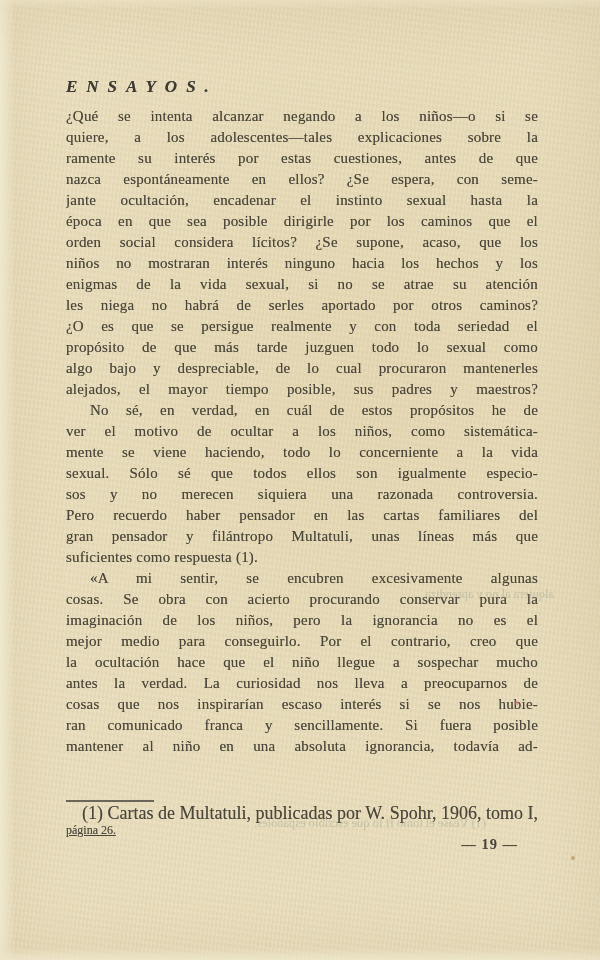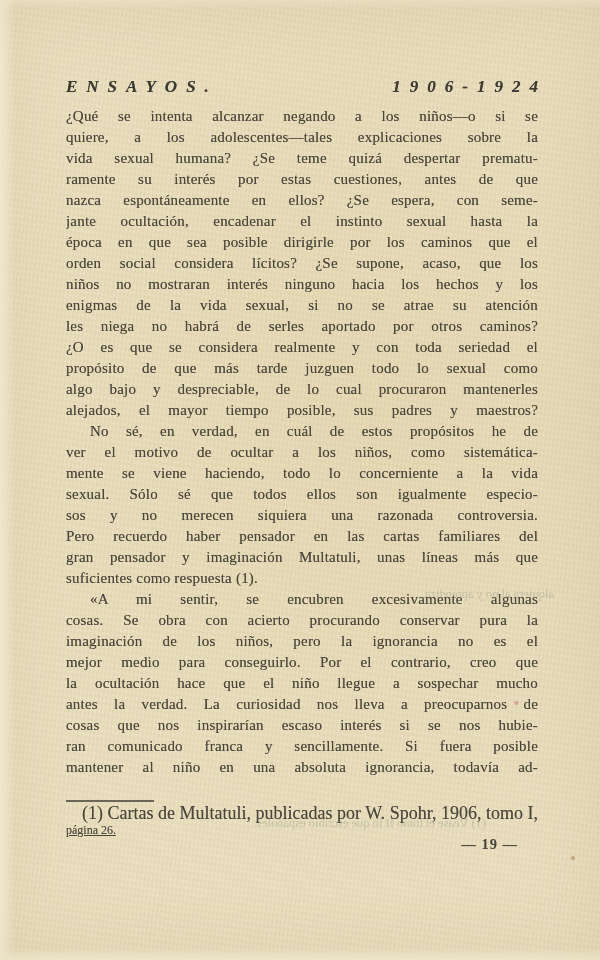--- a/index.html
+++ b/index.html
@@ -76,46 +76,44 @@
   .speck.s1 { left: 514px; top: 701px; width: 5px; height: 4px; background: rgba(205,120,120,0.55); }
   .speck.s2 { left: 571px; top: 856px; width: 4px; height: 4px; background: rgba(160,120,60,0.5); }
 </style>
 </head>
 <body>
 
 <div class="scan">
 
   <div class="header">
     <span>ENSAYOS.</span>
-    <span>1906-1924</span>
   </div>
 
   <div class="bodytext">
       <div class="line">¿Qué se intenta alcanzar negando a los niños—o si se</div>
       <div class="line">quiere, a los adolescentes—tales explicaciones sobre la</div>
-      <div class="line">vida sexual humana? ¿Se teme quizá despertar prematu-</div>
       <div class="line">ramente su interés por estas cuestiones, antes de que</div>
       <div class="line">nazca espontáneamente en ellos? ¿Se espera, con seme-</div>
       <div class="line">jante ocultación, encadenar el instinto sexual hasta la</div>
       <div class="line">época en que sea posible dirigirle por los caminos que el</div>
       <div class="line">orden social considera lícitos? ¿Se supone, acaso, que los</div>
       <div class="line">niños no mostraran interés ninguno hacia los hechos y los</div>
       <div class="line">enigmas de la vida sexual, si no se atrae su atención</div>
       <div class="line">les niega no habrá de serles aportado por otros caminos?</div>
-      <div class="line">¿O es que se considera realmente y con toda seriedad el</div>
+      <div class="line">¿O es que se persigue realmente y con toda seriedad el</div>
       <div class="line">propósito de que más tarde juzguen todo lo sexual como</div>
       <div class="line">algo bajo y despreciable, de lo cual procuraron mantenerles</div>
       <div class="line">alejados, el mayor tiempo posible, sus padres y maestros?</div>
       <div class="line indent">No sé, en verdad, en cuál de estos propósitos he de</div>
       <div class="line">ver el motivo de ocultar a los niños, como sistemática-</div>
       <div class="line">mente se viene haciendo, todo lo concerniente a la vida</div>
       <div class="line">sexual. Sólo sé que todos ellos son igualmente especio-</div>
       <div class="line">sos y no merecen siquiera una razonada controversia.</div>
       <div class="line">Pero recuerdo haber pensador en las cartas familiares del</div>
-      <div class="line">gran pensador y imaginación Multatuli, unas líneas más que</div>
+      <div class="line">gran pensador y filántropo Multatuli, unas líneas más que</div>
       <div class="line flush">suficientes como respuesta (1).</div>
       <div class="line indent">«A mi sentir, se encubren excesivamente algunas</div>
       <div class="line">cosas. Se obra con acierto procurando conservar pura la</div>
       <div class="line">imaginación de los niños, pero la ignorancia no es el</div>
       <div class="line">mejor medio para conseguirlo. Por el contrario, creo que</div>
       <div class="line">la ocultación hace que el niño llegue a sospechar mucho</div>
       <div class="line">antes la verdad. La curiosidad nos lleva a preocuparnos de</div>
       <div class="line">cosas que nos inspirarían escaso interés si se nos hubie-</div>
       <div class="line">ran comunicado franca y sencillamente. Si fuera posible</div>
       <div class="line">mantener al niño en una absoluta ignorancia, todavía ad-</div>

